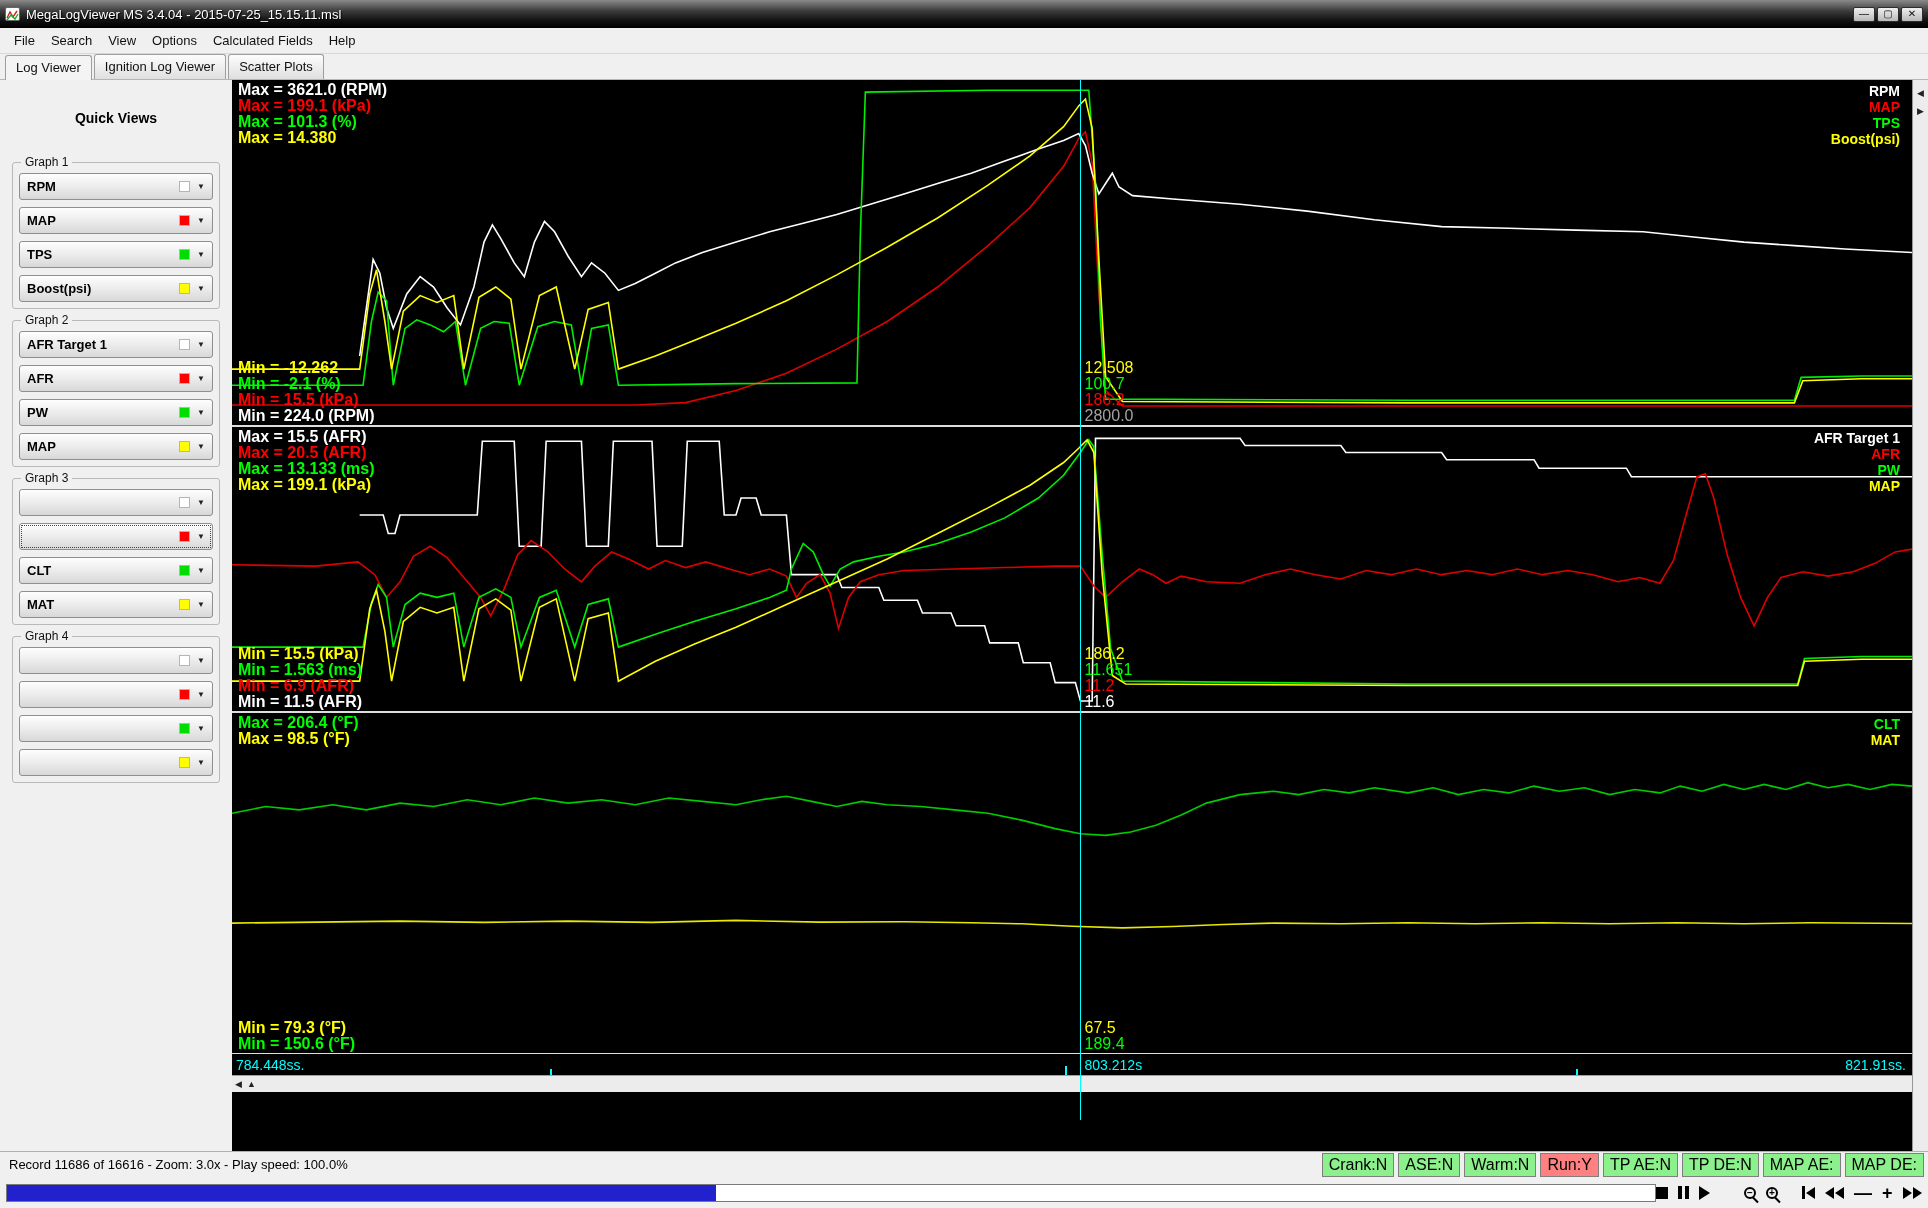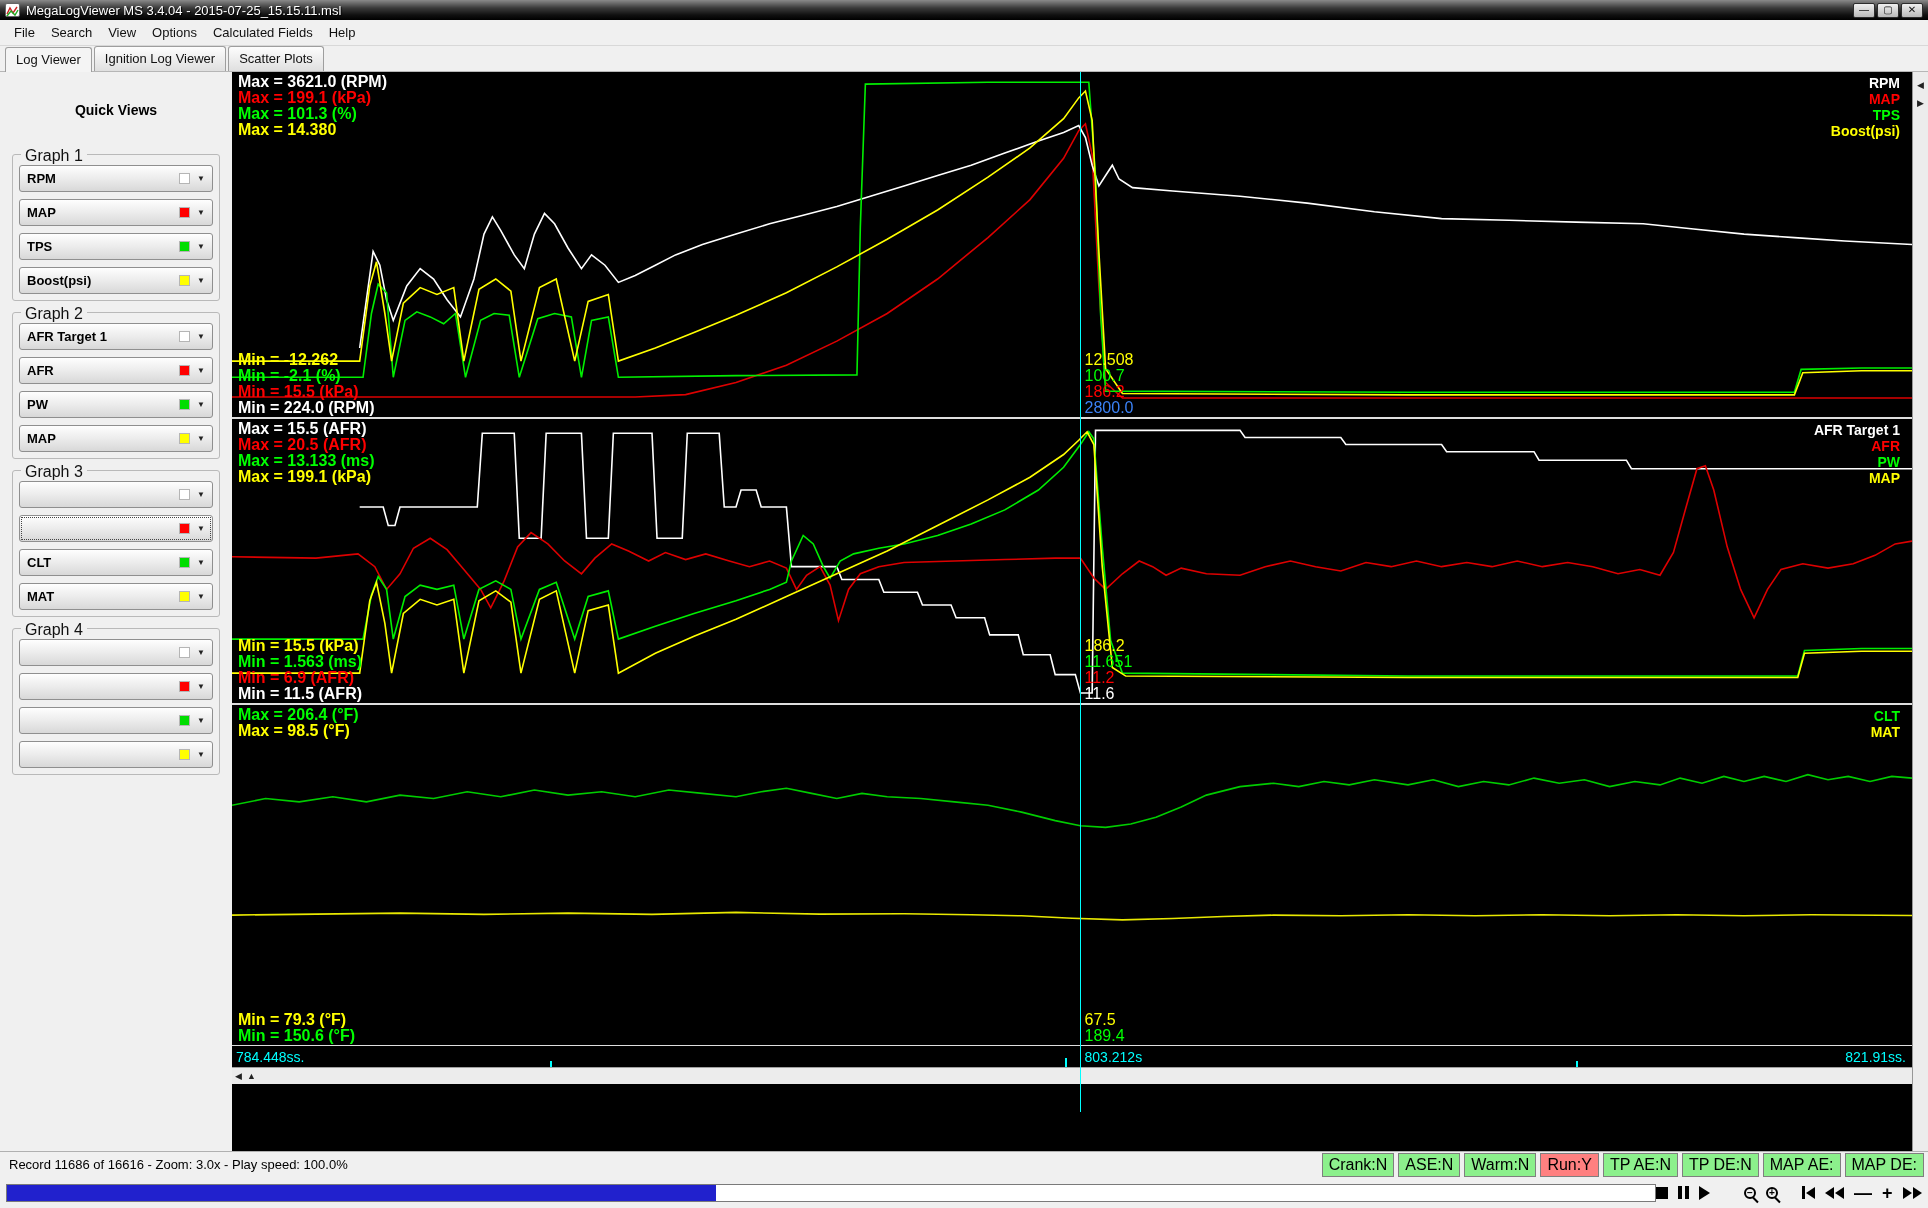--- a/index.html
+++ b/index.html
@@ -1,21 +1,21 @@
 <!DOCTYPE html>
 <html><head>
 <meta charset="utf-8">
 <style>
   * { box-sizing: border-box; }
   body { margin:0; background:#4a4a4a; }
   .window{ width:1928px; height:1208px; display:flex; flex-direction:column;
            font-family:"Liberation Sans", sans-serif; background:#f0f0f0; overflow:hidden; }
 
   
-  .titlebar{ height:20px; background:linear-gradient(180deg,#8a8a8a 0%,#3a3a3a 40%,#101010 75%,#000 100%);
+  .titlebar{ height:28px; background:linear-gradient(180deg,#8a8a8a 0%,#3a3a3a 40%,#101010 75%,#000 100%);
              display:flex; align-items:center; color:#fff; font-size:13px; padding:0 5px; gap:6px; flex:none; }
   .title-icon{ width:15px; height:14px; background:#fff; border:1px solid #666; border-radius:2px; position:relative; flex:none; }
   .title-text{ white-space:nowrap; text-shadow:1px 1px 1px #000; }
   .win-btns{ margin-left:auto; display:flex; gap:2px; }
   .win-btn{ width:22px; height:15px; background:linear-gradient(180deg,#efefef,#b9b9b9); border:1px solid #2c2c2c;
             border-radius:2px; font-size:10px; line-height:12px; text-align:center; color:#111; }
 
   
   .menubar{ height:26px; background:#f0f0f0; border-bottom:1px solid #d8d8d8; display:flex; align-items:center;
             font-size:13px; color:#111; padding-left:6px; flex:none; }
@@ -24,21 +24,21 @@
            border-bottom:1px solid #b6b6b6; flex:none; }
   .tab{ font-size:13px; padding:4px 10px 5px; border:1px solid #9e9e9e; border-bottom:none;
         background:linear-gradient(180deg,#fdfdfd,#dfdfdf); margin-right:2px; border-radius:3px 3px 0 0; color:#111; }
   .tab.active{ background:#f4f4f4; position:relative; top:1px; font-weight:normal; }
 
   
   .content{ flex:1; display:flex; min-height:0; }
   .sidebar{ width:232px; background:#f0f0f0; padding-top:30px; flex:none; }
   .qv-header{ font-size:14px; font-weight:bold; text-align:center; color:#000; margin-bottom:36px; }
   .groupbox{ margin:0 12px 11px 12px; border:1px solid #b9b9b9; border-radius:3px; padding:10px 6px 6px 6px; position:relative; }
-  .gb-label{ position:absolute; top:-8px; left:8px; background:#f0f0f0; padding:0 4px; font-size:16px; color:#111; }
+  .gb-label{ position:absolute; top:-8px; left:8px; background:#f0f0f0; padding:0 4px; font-size:12px; color:#111; }
   .combo{ height:27px; margin-bottom:7px; background:linear-gradient(180deg,#fefefe 0%,#ececec 50%,#d8d8d8 100%);
           border:1px solid #8f8f8f; border-radius:3px; display:flex; align-items:center; padding:0 7px; gap:7px; }
   .combo:last-child{ margin-bottom:0; }
   .c-label{ flex:1; font-weight:bold; font-size:13px; color:#000; white-space:nowrap; overflow:hidden; }
   .swatch{ width:11px; height:11px; border:1px solid #b5b5b5; flex:none; }
   .c-arrow{ font-size:8px; color:#222; flex:none; }
   .combo.focused{ outline:1px dotted #444; outline-offset:-3px; }
 
   
   .chart-region{ flex:1; display:flex; min-width:0; background:#000; }
@@ -252,21 +252,21 @@
           <div class="lbl-stack min">
             <div style="color: rgb(255, 255, 0);">Min = -12.262</div>
             <div style="color: rgb(0, 255, 0);">Min = -2.1 (%)</div>
             <div style="color: rgb(255, 0, 0);">Min = 15.5 (kPa)</div>
             <div style="color: rgb(255, 255, 255);">Min = 224.0 (RPM)</div>
           </div>
           <div class="lbl-stack cursorvals">
             <div style="color: rgb(255, 255, 0);">12.508</div>
             <div style="color: rgb(0, 255, 0);">100.7</div>
             <div style="color: rgb(255, 0, 0);">186.2</div>
-            <div style="color: #3b82f6;">2800.0</div>
+            <div style="color: #a3a3a3;">2800.0</div>
           </div>
           <div class="legend">
             <div style="color: rgb(255, 255, 255);">RPM</div>
             <div style="color: rgb(255, 0, 0);">MAP</div>
             <div style="color: rgb(0, 255, 0);">TPS</div>
             <div style="color: rgb(255, 255, 0);">Boost(psi)</div>
           </div>
         </div>
 
         <div class="pane" id="pane2">

